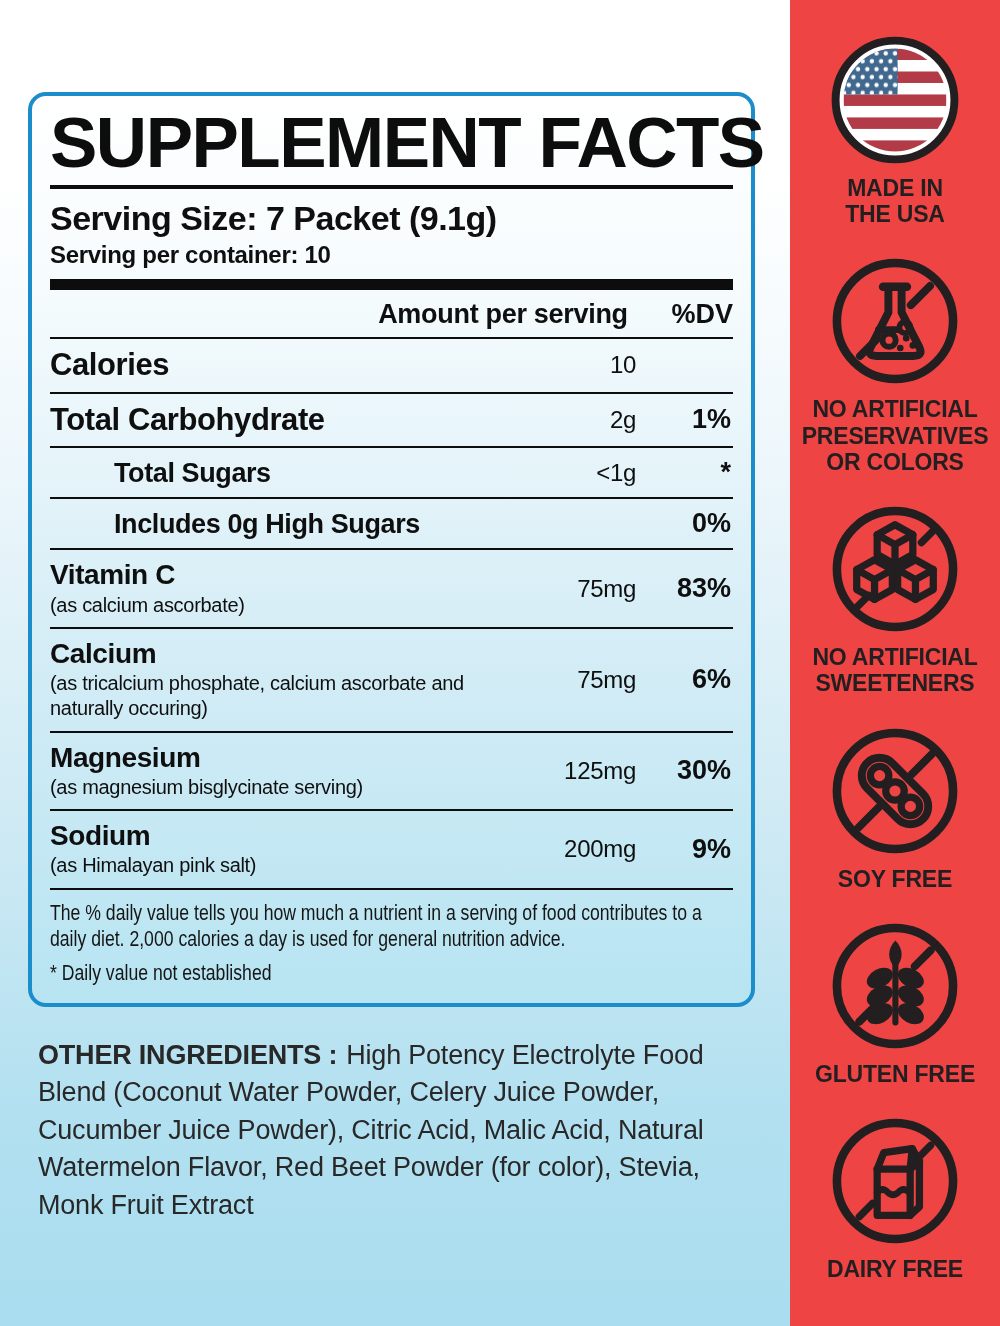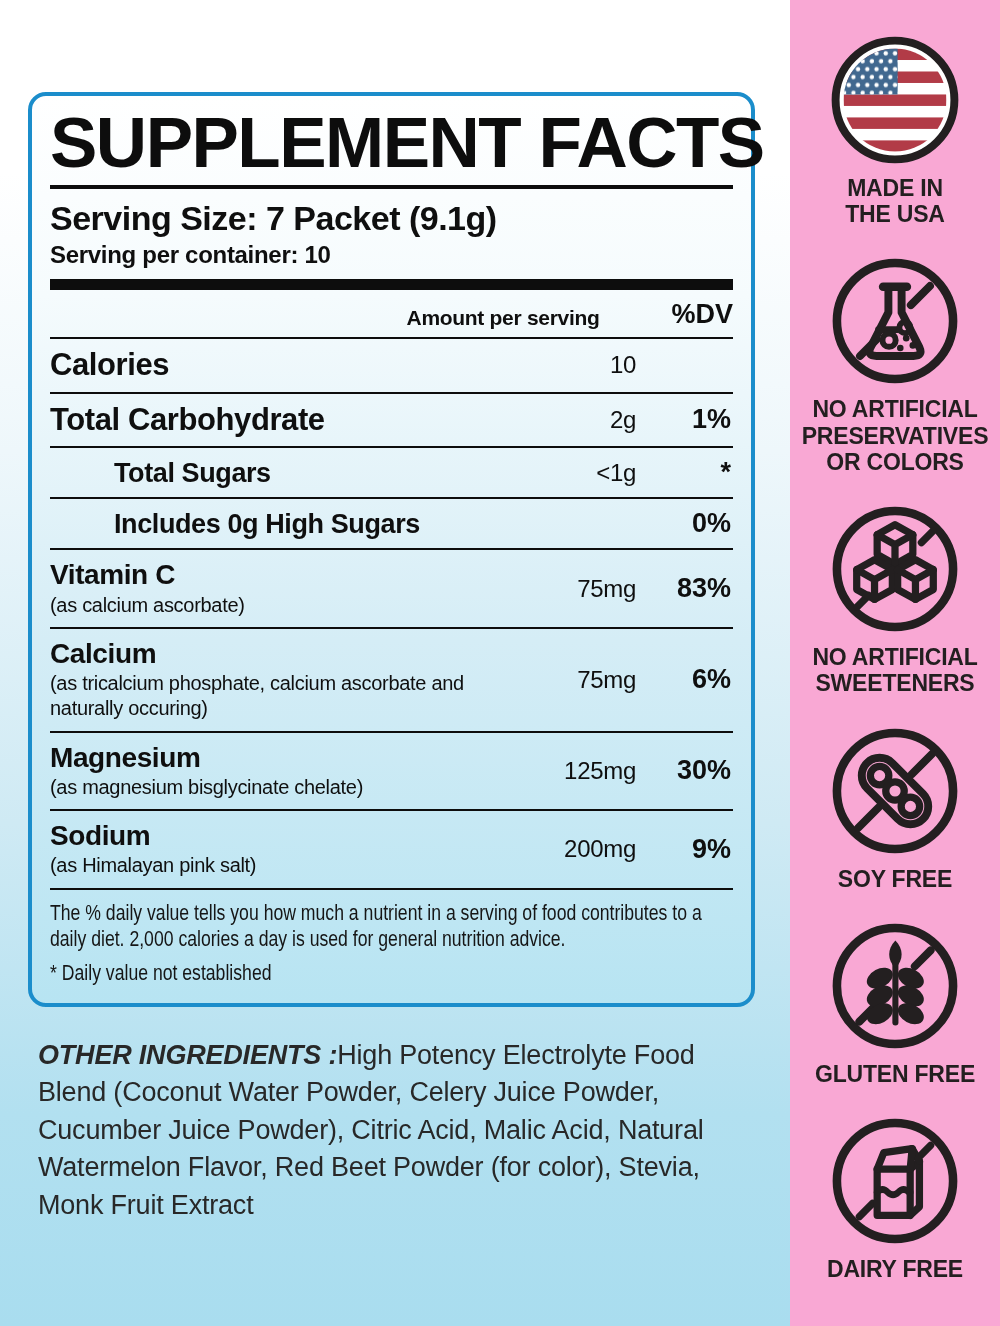--- a/index.html
+++ b/index.html
@@ -22,43 +22,43 @@
     padding:10px 18px 16px 18px;
   }
   .title{font-size:71px;font-weight:800;letter-spacing:-1.5px;line-height:1.04;color:#0d0d0d;white-space:nowrap;}
   .title-rule{height:4px;background:#0d0d0d;margin:5px 0 10px 0;}
   .serving-size{font-size:34px;font-weight:bold;letter-spacing:-0.5px;}
   .serving-count{font-size:24px;font-weight:bold;margin-top:3px;letter-spacing:-0.3px;}
   .bar{height:11px;background:#0d0d0d;margin-top:10px;}
 
   .hdr{display:flex;align-items:flex-end;padding:9px 0 7px 0;border-bottom:2px solid #0d0d0d;}
   .hdr-spacer{flex:1;}
-  .hdr-amount{width:270px;text-align:center;font-weight:bold;font-size:21px;letter-spacing:-0.3px;white-space:nowrap;}
+  .hdr-amount{width:270px;text-align:center;font-weight:bold;font-size:27px;letter-spacing:-0.3px;white-space:nowrap;}
   .hdr-dv{width:95px;text-align:right;font-weight:bold;font-size:27px;}
 
   .row{display:flex;align-items:center;border-bottom:2px solid #0d0d0d;padding:9px 0;}
   .row .name-wrap{flex:1;min-width:0;}
   .row .nm{font-size:28px;font-weight:bold;letter-spacing:-0.4px;line-height:1.12;}
   .row.big .nm{font-size:31px;}
   .row.indent .nm{padding-left:64px;font-size:27px;}
   .row .sub{font-size:20px;font-weight:normal;letter-spacing:-0.3px;line-height:1.26;margin-top:2px;}
   .row .amt{width:150px;text-align:right;font-size:24px;font-weight:normal;letter-spacing:-0.3px;}
   .row .dv{width:95px;text-align:right;font-size:27px;font-weight:bold;padding-right:2px;}
 
   .footnote{padding-top:10px;overflow:hidden;}
   .fn-inner{width:122%;transform:scaleX(0.82);transform-origin:left top;font-size:21.5px;line-height:1.24;color:#161616;}
   .fn2{margin-top:7px;}
 
   
   .ingredients{margin:30px 0 0 38px;width:668px;font-size:27px;line-height:1.39;color:#282828;letter-spacing:-0.2px;}
-  .ingredients .lead{font-weight:bold;font-style:italic;}
+  .ingredients .lead{font-weight:bold;margin-right:9px;}
 
   
   .right{
-    flex:1;background:#f9a8d4;box-sizing:border-box;
+    flex:1;background:#ef4444;box-sizing:border-box;
     display:flex;flex-direction:column;align-items:center;
     padding-top:34px;gap:28px;
   }
   .badge{display:flex;flex-direction:column;align-items:center;}
   .icon-slot svg{width:132px;height:132px;display:block;}
   .badge .lbl{
     margin-top:9px;font-weight:bold;font-size:23px;line-height:1.14;
     text-align:center;white-space:pre-line;color:#231f20;letter-spacing:-0.2px;
   }
 
@@ -228,21 +228,21 @@
       <div class="nm">Calcium</div>
       <div class="sub">(as tricalcium phosphate, calcium ascorbate and naturally occuring)</div>
     </div>
     <div class="amt">75mg</div>
     <div class="dv">6%</div>
   </div>
 
   <div class="row">
     <div class="name-wrap">
       <div class="nm">Magnesium</div>
-      <div class="sub">(as magnesium bisglycinate chelate)</div>
+      <div class="sub">(as magnesium bisglycinate serving)</div>
     </div>
     <div class="amt">125mg</div>
     <div class="dv">30%</div>
   </div>
 
   <div class="row">
     <div class="name-wrap">
       <div class="nm">Sodium</div>
       <div class="sub">(as Himalayan pink salt)</div>
     </div>

